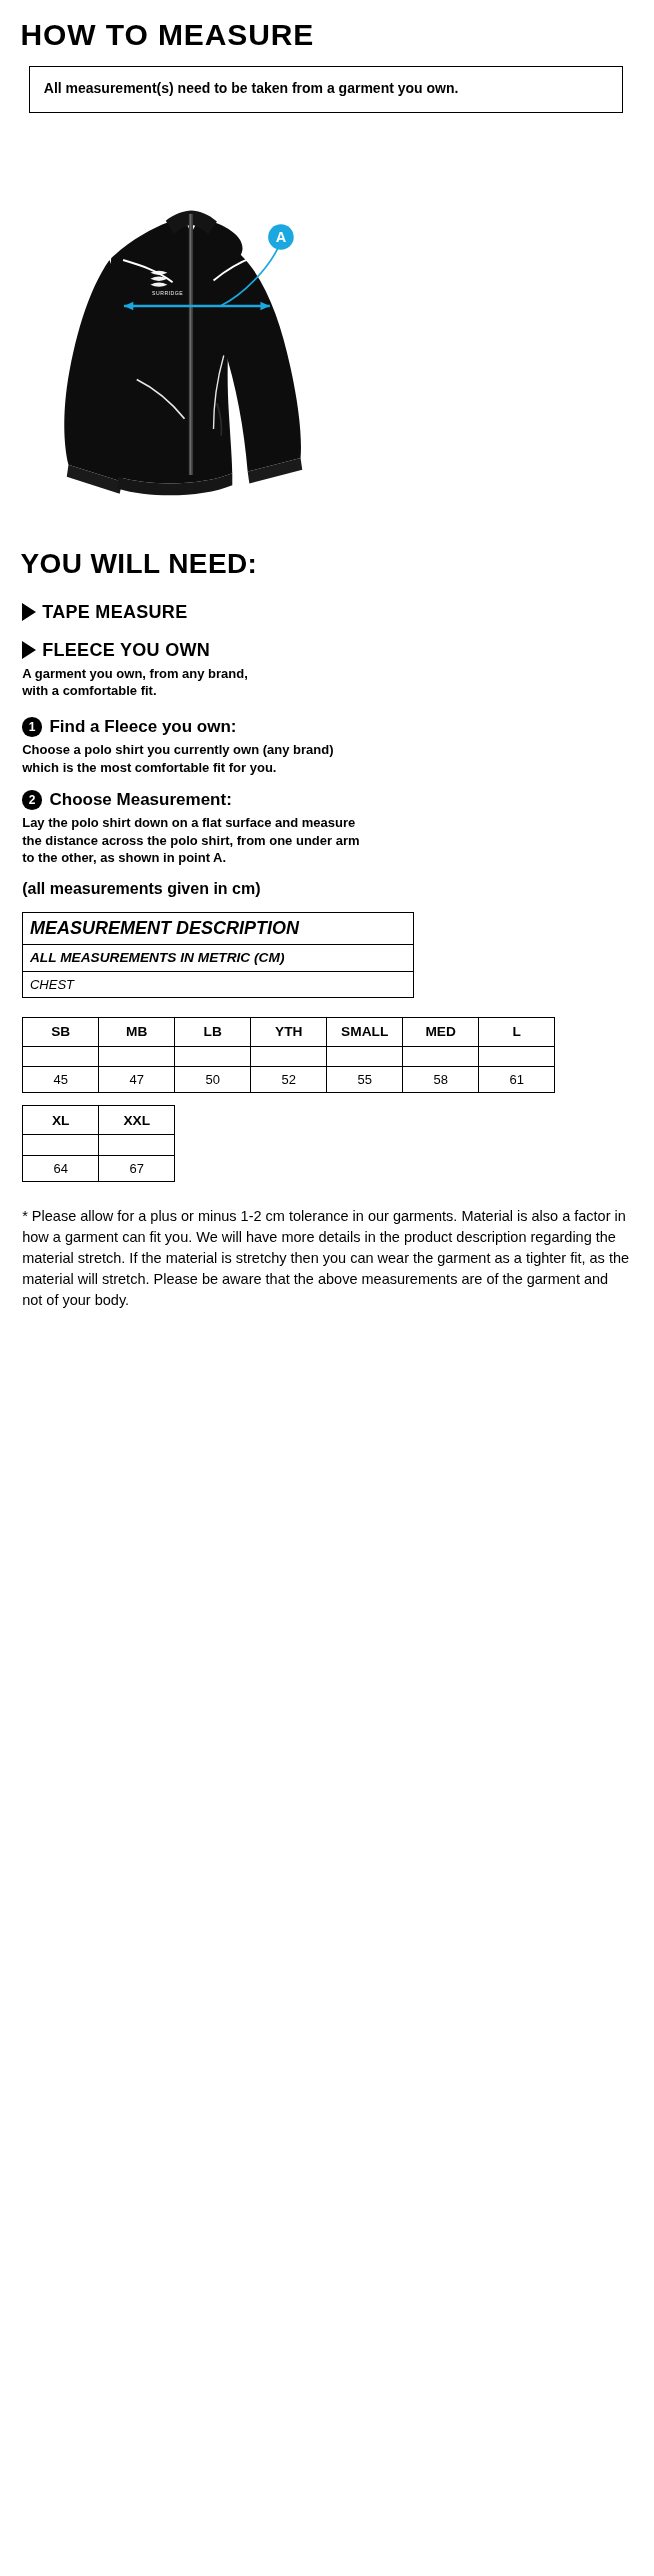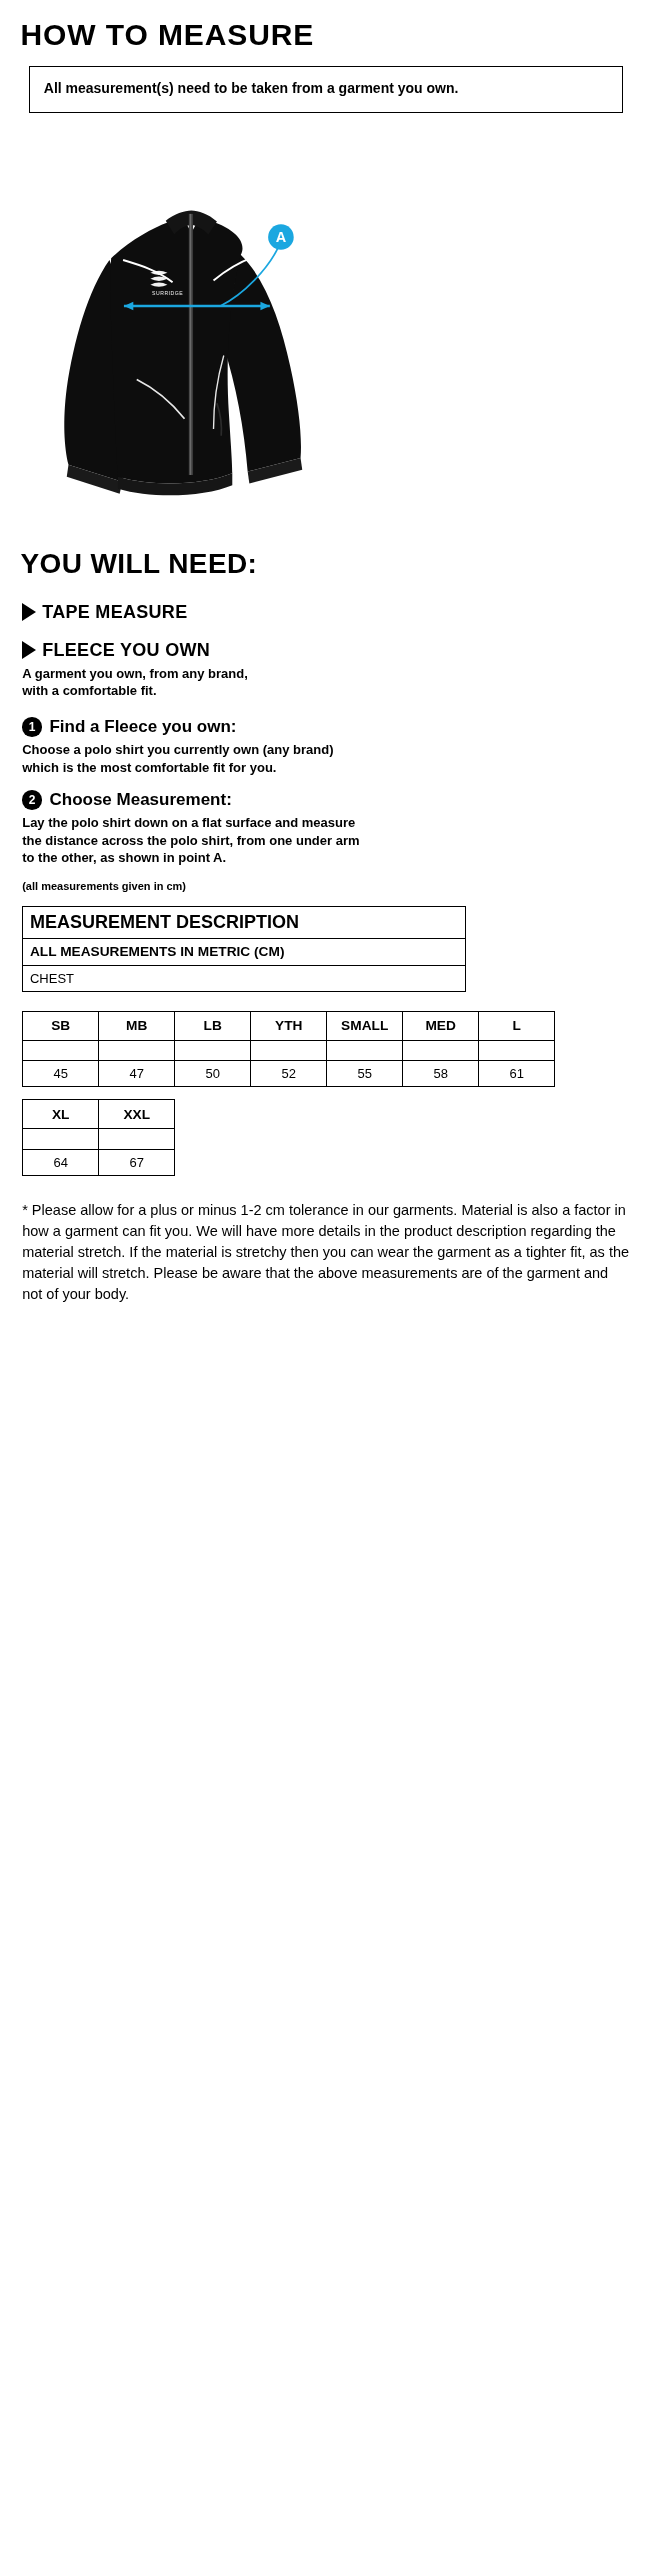--- a/index.html
+++ b/index.html
@@ -56,21 +56,21 @@
   .section-title {
     font-size: 28px;
     font-weight: bold;
     letter-spacing: 0.4px;
     margin: 15.4px 0 22px 5.1px;
   }
   .section-title.size-chart {
     margin-bottom: 3.4px;
   }
   .subnote {
-    font-size: 11px;
+    font-size: 16px;
     font-weight: bold;
     margin: 0 0 13.7px 6.8px;
   }
 
   
   .need-item { margin: 0 0 17px 6.8px; }
   .need-head {
     display: flex;
     align-items: center;
     gap: 6px;
@@ -121,21 +121,22 @@
     font-size: 13px;
     font-weight: bold;
     line-height: 1.35;
     margin-top: 4.3px;
   }
 
   
   .md-table {
     border-collapse: collapse;
     margin: 8.5px 0 0 6.8px;
-    width: 444px;
+    width: 392px;
+    font-style: italic;
   }
   .md-table td {
     border: 1.7px solid #000;
     padding: 5.1px 6.8px;
   }
   .md-head {
     font-size: 18px;
     font-weight: bold;
   }
   .md-sub {

